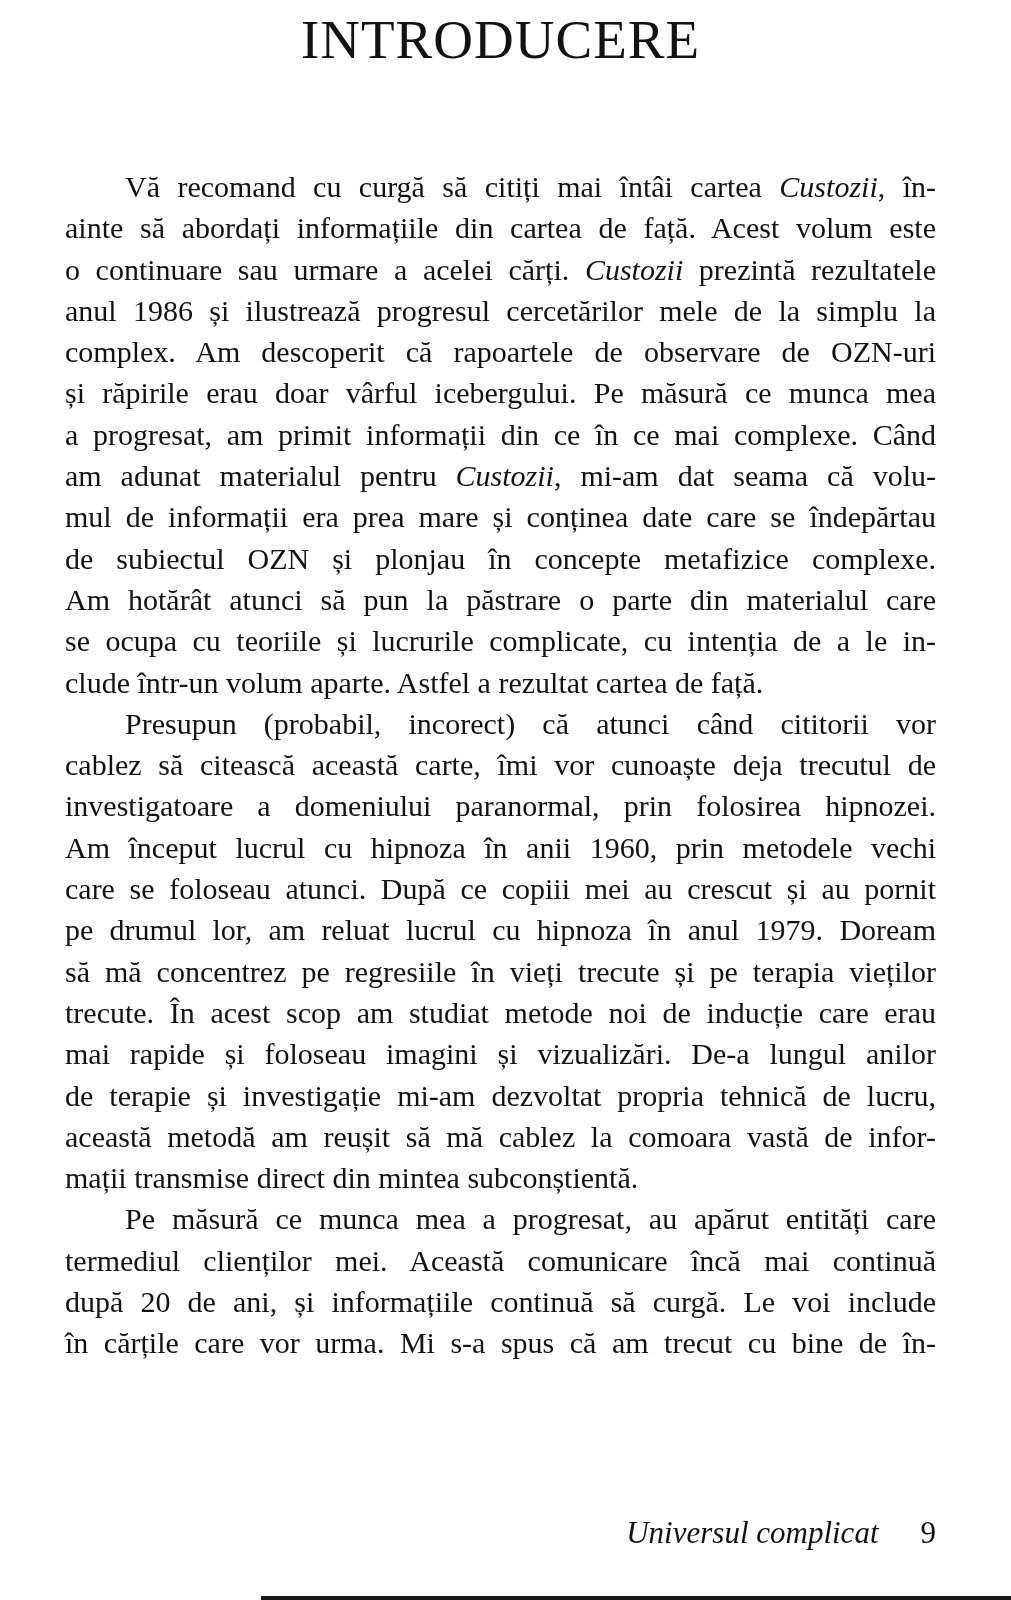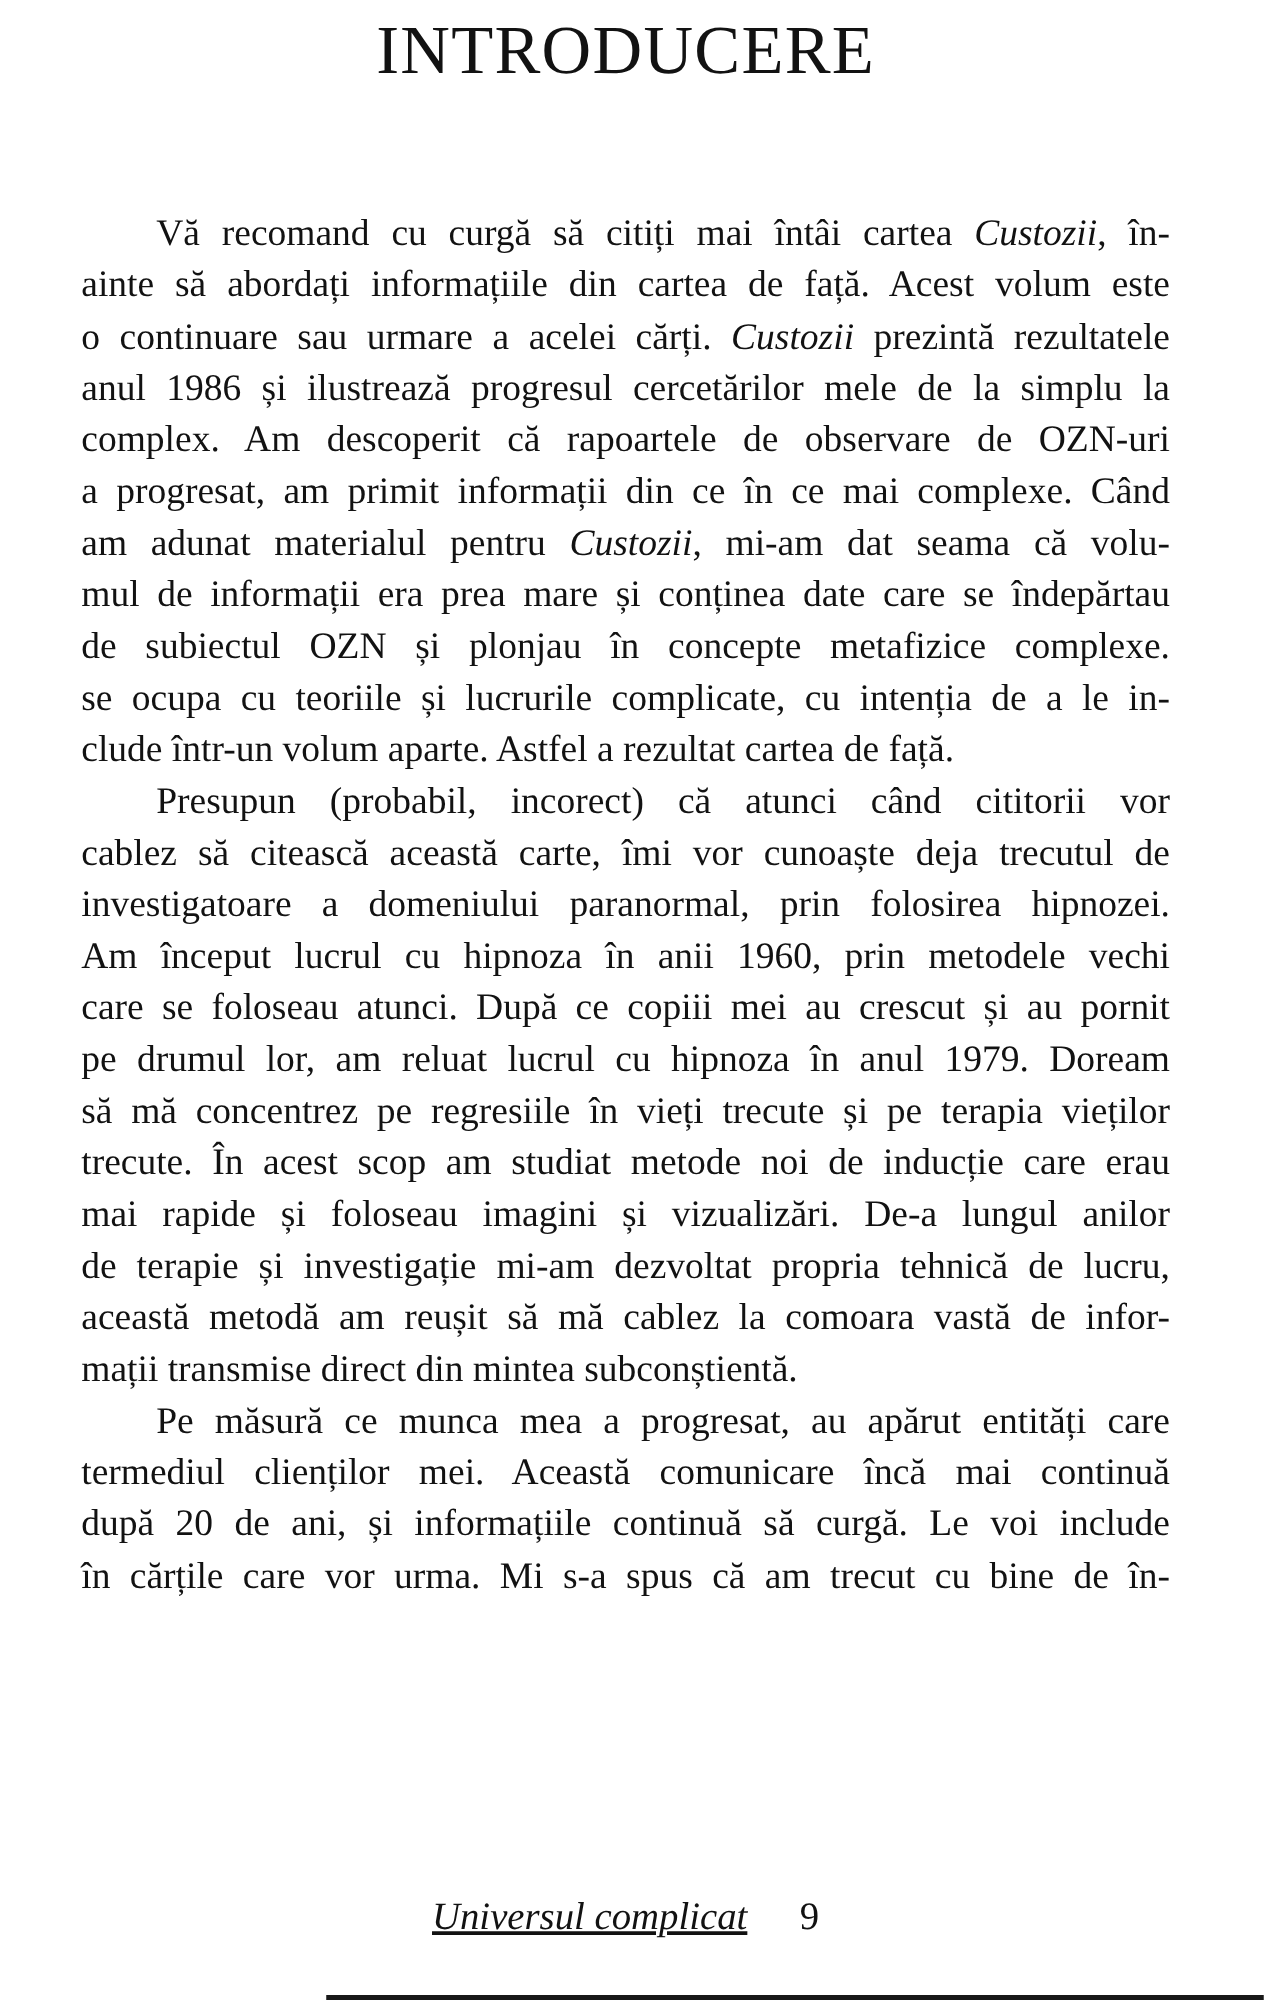--- a/index.html
+++ b/index.html
@@ -38,24 +38,23 @@
     text-align: justify;
     text-align-last: justify;
   }
   .line.first { text-indent: 60px; }
   .line.last  { text-align-last: left; }
   .page-footer {
     position: absolute;
     top: 1512px;
     left: 37px;
     width: 871px;
-    text-align: center;
+    text-align: right;
     font-size: 31px;
     line-height: 42px;
-    text-decoration: underline;
   }
   .page-footer .book-title { font-style: italic; }
   .page-footer .page-number {
     display: inline-block;
     margin-left: 42px;
     font-style: normal;
   }
   .scan-edge {
     position: absolute;
     bottom: 0;
@@ -72,24 +71,26 @@
 
   <h1 class="chapter-title">INTRODUCERE</h1>
 
   <div class="body-text">
       <div class="paragraph">
         <div class="line first"><span>Vă recomand cu curgă să citiți mai întâi cartea </span><i>Custozii</i><span>, în-</span></div>
         <div class="line"><span>ainte să abordați informațiile din cartea de față. Acest volum este</span></div>
         <div class="line"><span>o continuare sau urmare a acelei cărți. </span><i>Custozii</i><span> prezintă rezultatele</span></div>
         <div class="line"><span>anul 1986 și ilustrează progresul cercetărilor mele de la simplu la</span></div>
         <div class="line"><span>complex. Am descoperit că rapoartele de observare de OZN-uri</span></div>
+        <div class="line"><span>și răpirile erau doar vârful icebergului. Pe măsură ce munca mea</span></div>
         <div class="line"><span>a progresat, am primit informații din ce în ce mai complexe. Când</span></div>
         <div class="line"><span>am adunat materialul pentru </span><i>Custozii</i><span>, mi-am dat seama că volu-</span></div>
         <div class="line"><span>mul de informații era prea mare și conținea date care se îndepărtau</span></div>
         <div class="line"><span>de subiectul OZN și plonjau în concepte metafizice complexe.</span></div>
+        <div class="line"><span>Am hotărât atunci să pun la păstrare o parte din materialul care</span></div>
         <div class="line"><span>se ocupa cu teoriile și lucrurile complicate, cu intenția de a le in-</span></div>
         <div class="line last"><span>clude într-un volum aparte. Astfel a rezultat cartea de față.</span></div>
       </div>
       <div class="paragraph">
         <div class="line first"><span>Presupun (probabil, incorect) că atunci când cititorii vor</span></div>
         <div class="line"><span>cablez să citească această carte, îmi vor cunoaște deja trecutul de</span></div>
         <div class="line"><span>investigatoare a domeniului paranormal, prin folosirea hipnozei.</span></div>
         <div class="line"><span>Am început lucrul cu hipnoza în anii 1960, prin metodele vechi</span></div>
         <div class="line"><span>care se foloseau atunci. După ce copiii mei au crescut și au pornit</span></div>
         <div class="line"><span>pe drumul lor, am reluat lucrul cu hipnoza în anul 1979. Doream</span></div>

